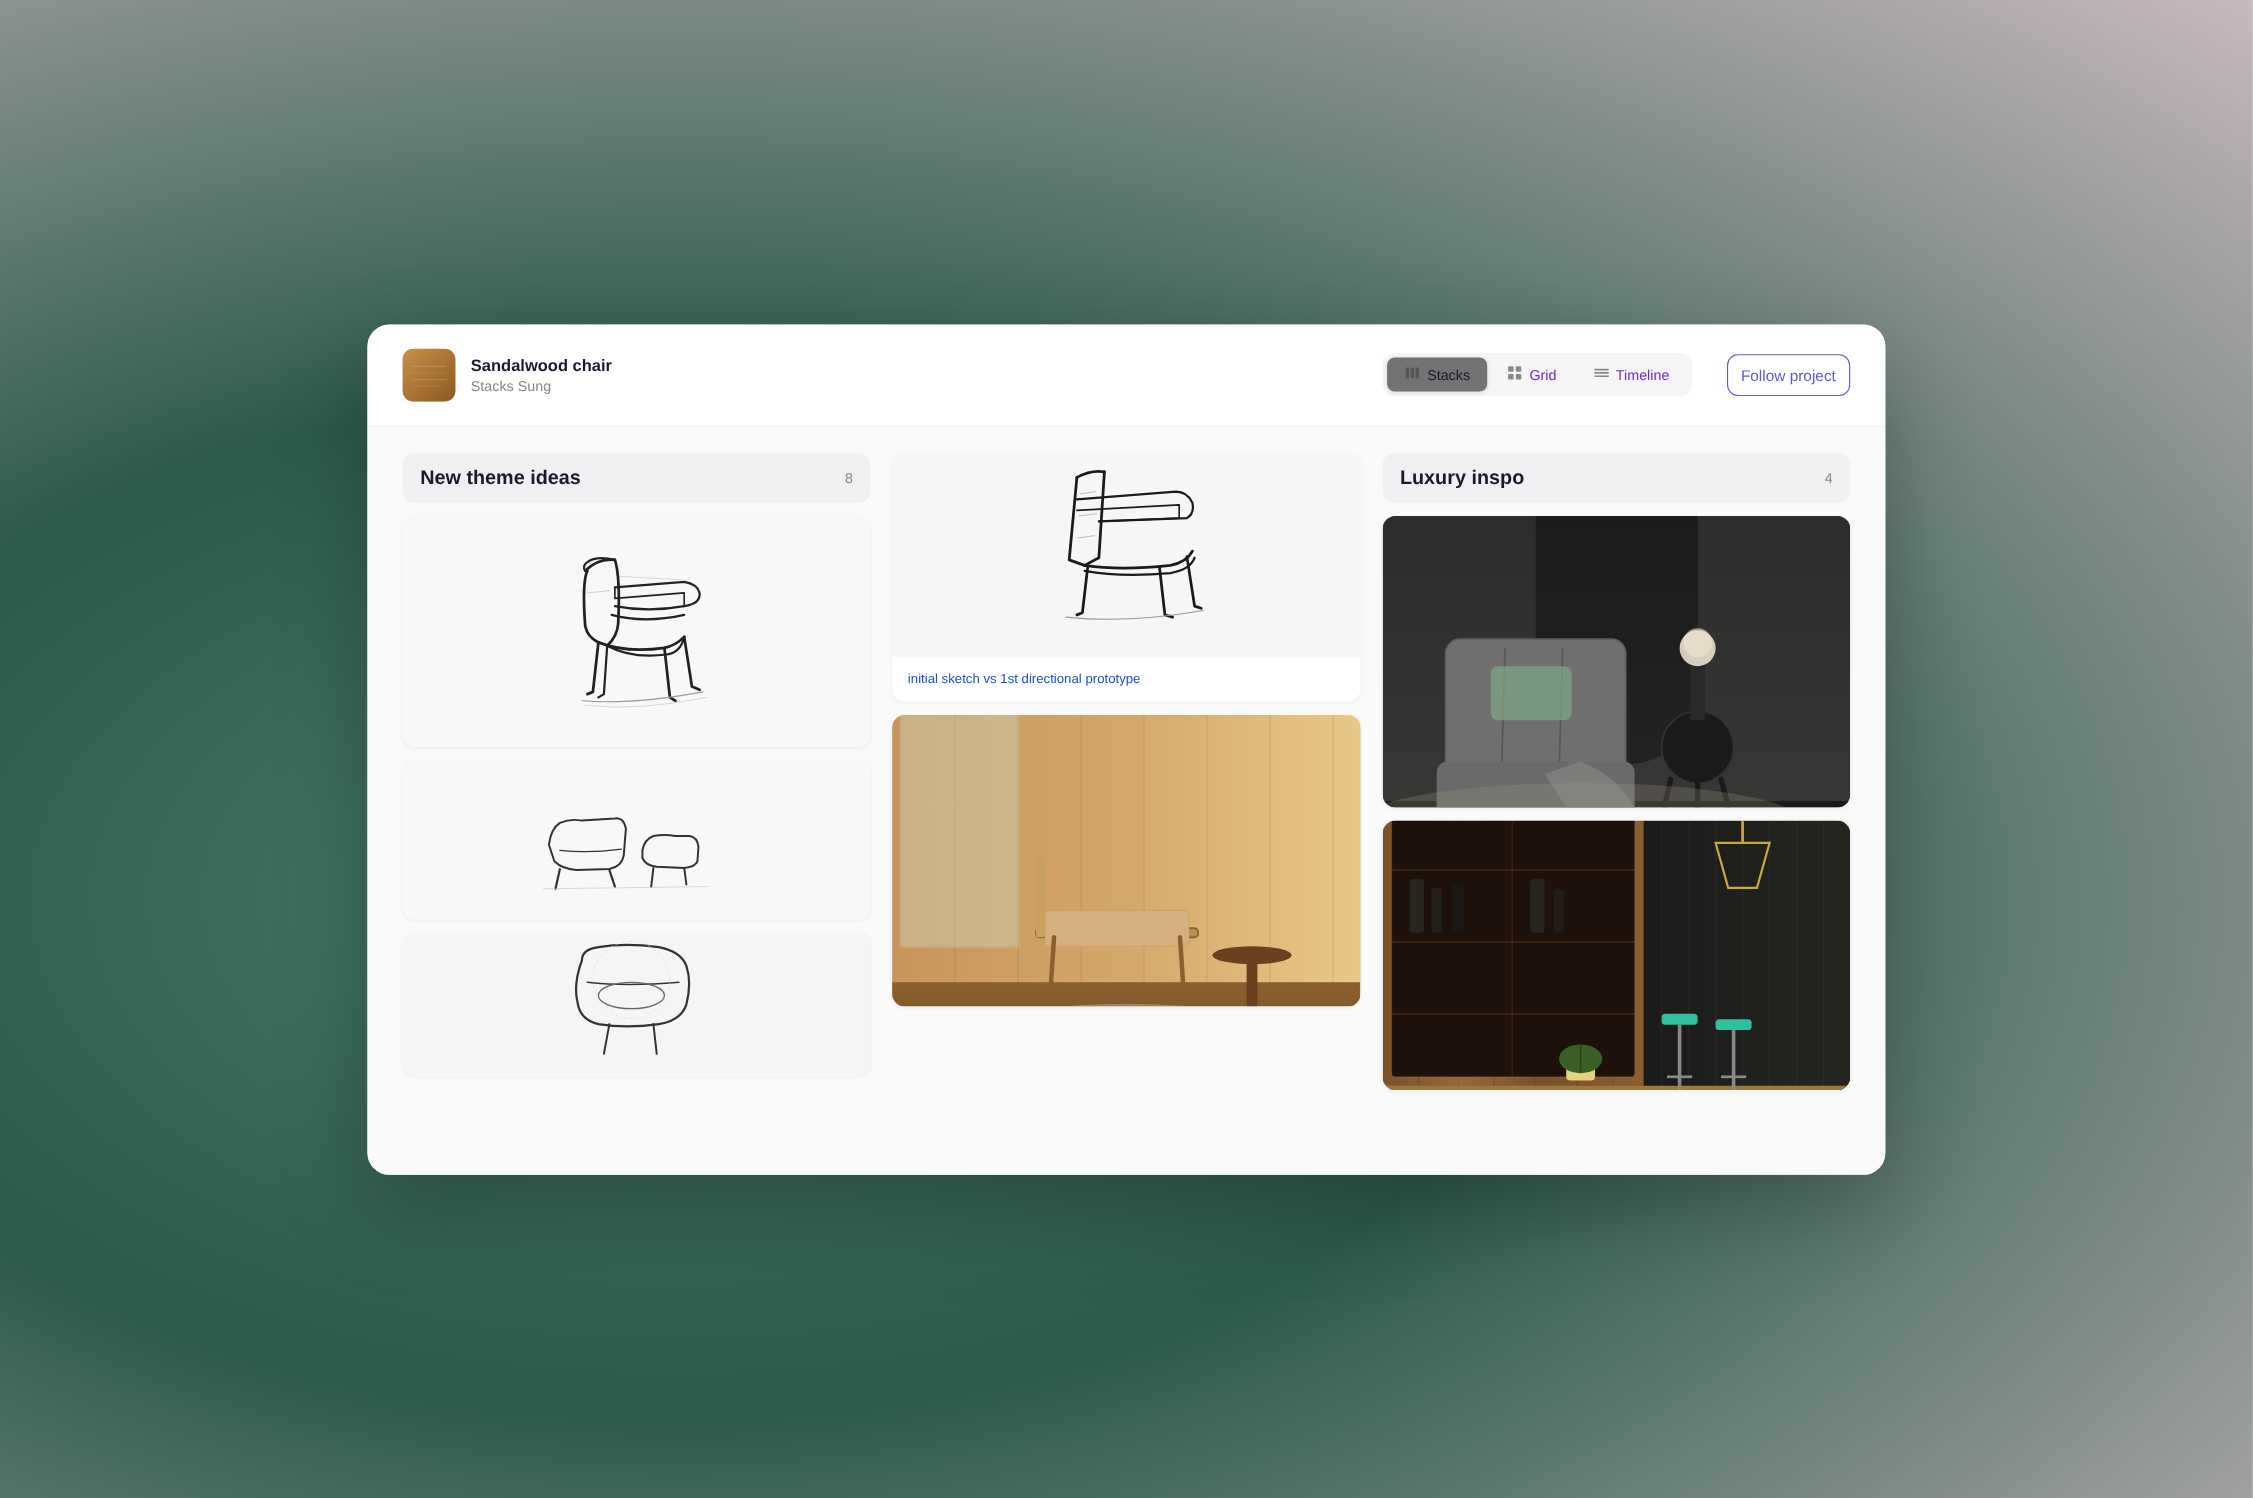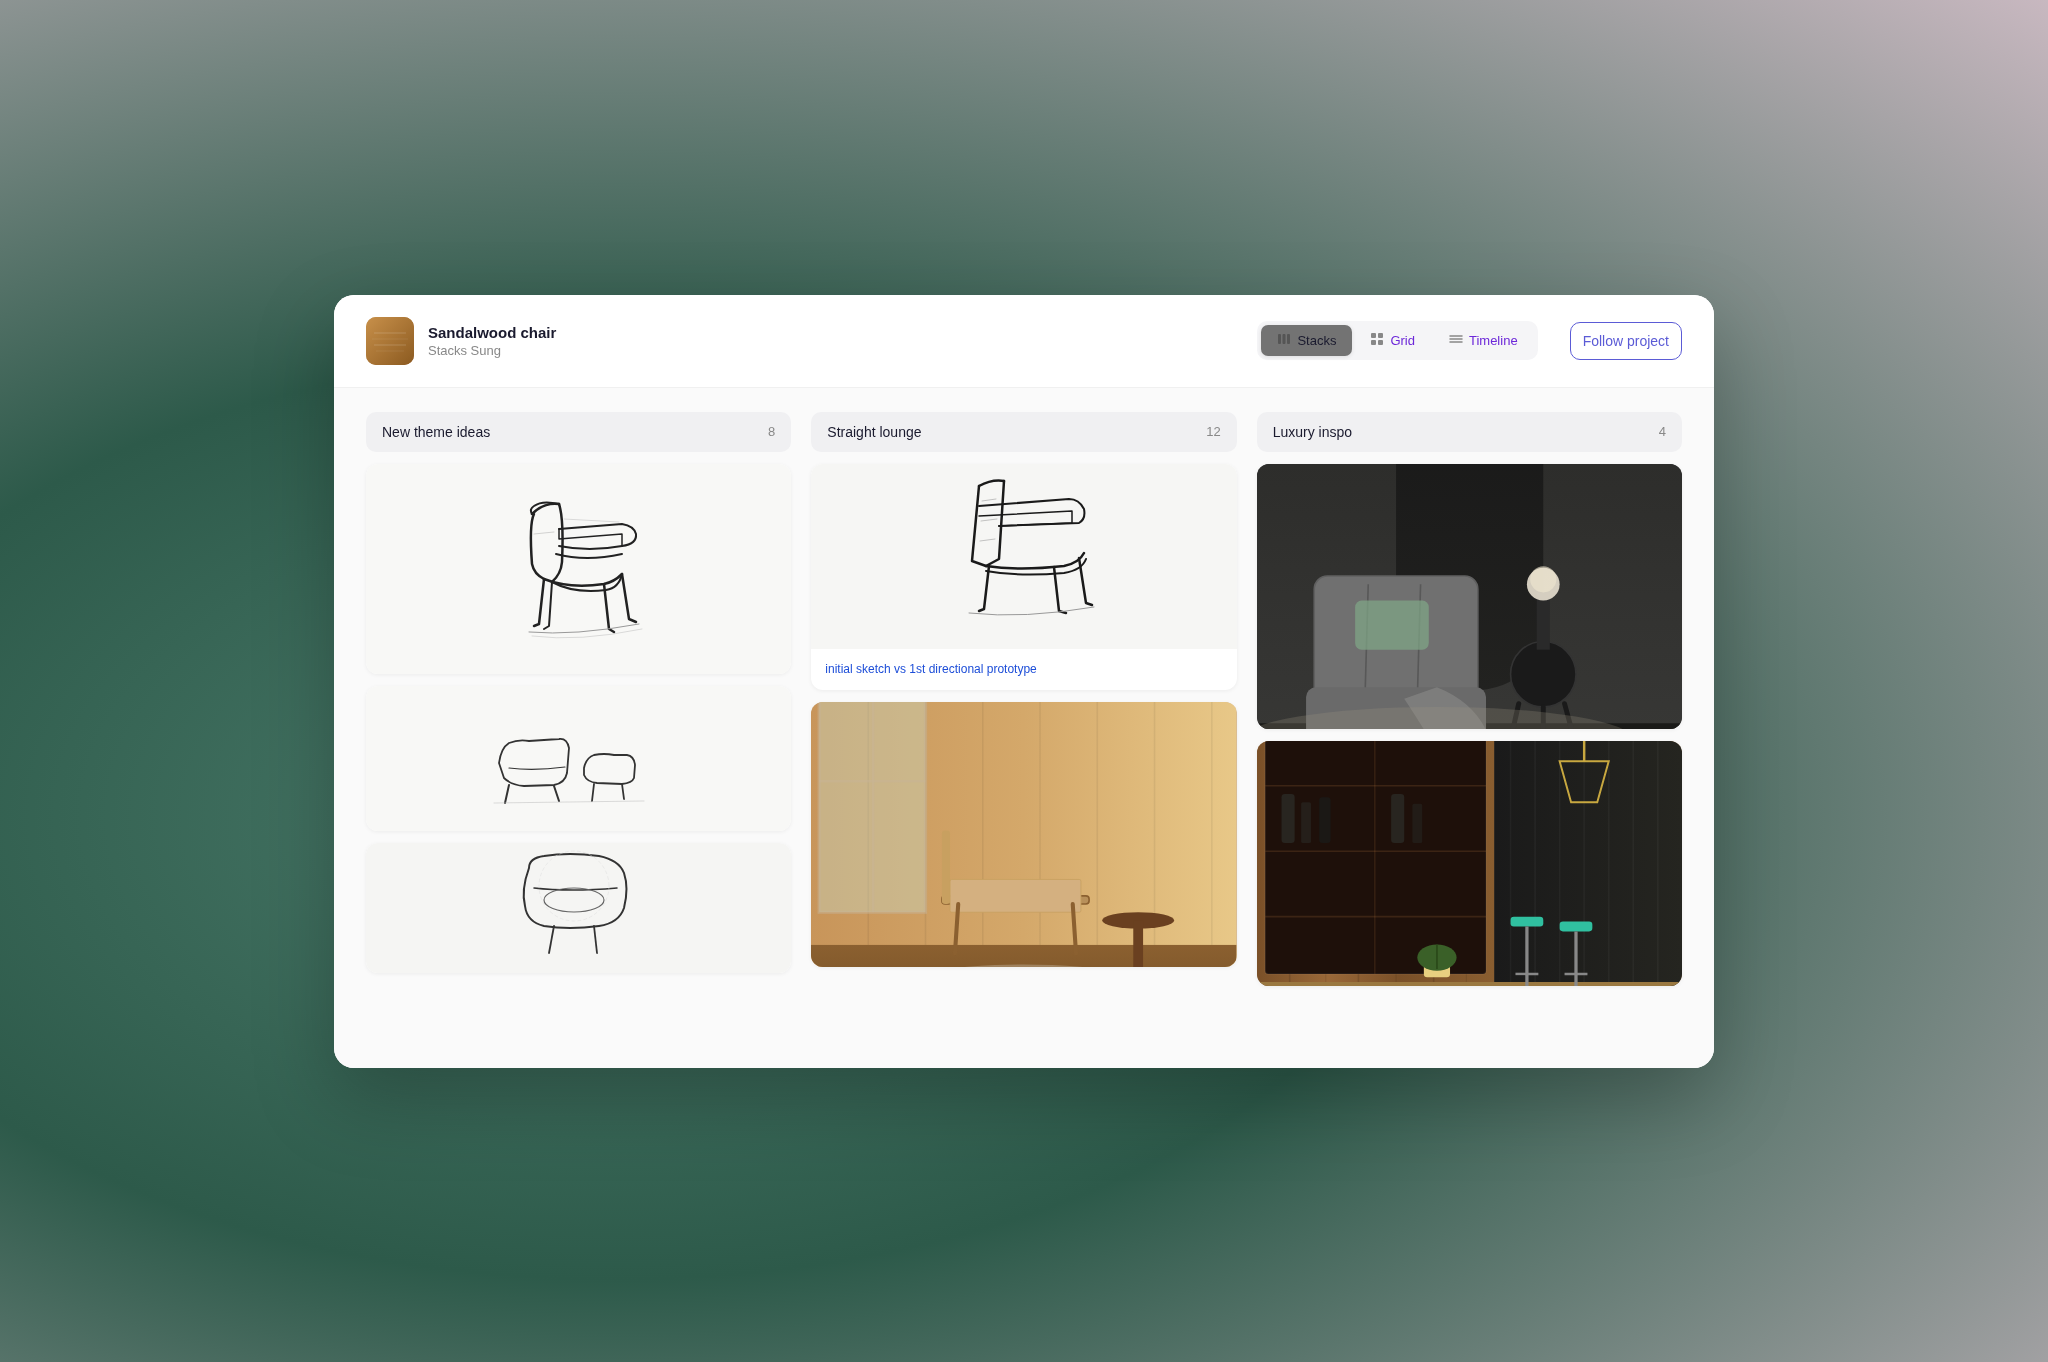--- a/index.html
+++ b/index.html
@@ -129,22 +129,22 @@
     .column-header {
       display: flex;
       align-items: center;
       justify-content: space-between;
       background: #f0f0f2;
       border-radius: 10px;
       padding: 12px 16px;
     }
 
     .column-title {
-      font-size: 14px;
-      font-weight: 400;
+      font-size: 18px;
+      font-weight: 700;
       color: #1a1a2e;
     }
 
     .column-count {
       font-size: 13px;
       color: #888;
       font-weight: 500;
     }
 
     
@@ -379,24 +379,20 @@
                 <path d="M115,78 L118,105" stroke-width="1.8"></path>
 
                 <circle cx="95" cy="38" r="35" stroke="#ddd" stroke-width="0.5" stroke-dasharray="3,3"></circle>
               </g>
             </svg>
           </div>
         </div>
       </div>
 
       <div class="column">
-        <div class="column-header">
-          <span class="column-title">Straight lounge</span>
-          <span class="column-count">12</span>
-        </div>
 
         <div class="card">
           <div class="straight-lounge-sketch">
             <svg width="200" height="170" viewBox="0 0 200 170">
               <g stroke="#1a1a1a" fill="none" stroke-linecap="round" stroke-linejoin="round">
 
                 <path d="M55,15 L48,90 L62,95" stroke-width="2.5"></path>
                 <path d="M80,10 L75,88 L62,95" stroke-width="2.5"></path>
 
                 <path d="M55,15 Q68,8 80,10" stroke-width="2.5"></path>

